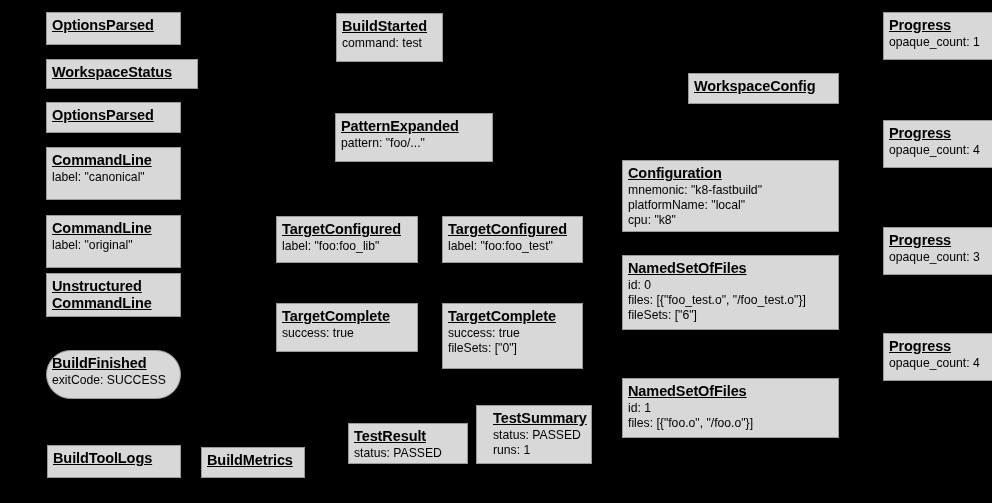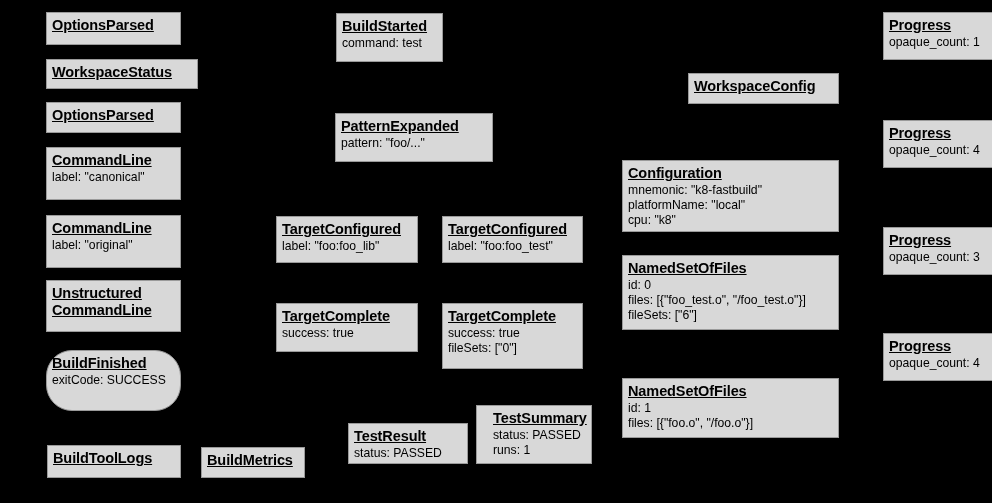--- a/index.html
+++ b/index.html
@@ -60,25 +60,25 @@
       <span class="node-title">OptionsParsed</span>
     </div>
     <div class="node" style="left: 10px; top: 147px; width: 135px; height: 53px; background: rgb(216, 216, 216); border-color: rgb(154, 154, 154); color: rgb(0, 0, 0);">
       <span class="node-title">CommandLine</span>
       <span class="node-fields">label: "canonical"</span>
     </div>
     <div class="node" style="left: 10px; top: 215px; width: 135px; height: 53px; background: rgb(216, 216, 216); border-color: rgb(154, 154, 154); color: rgb(0, 0, 0);">
       <span class="node-title">CommandLine</span>
       <span class="node-fields">label: "original"</span>
     </div>
-    <div class="node" style="left: 10px; top: 280px; width: 135px; height: 52px; background: rgb(216, 216, 216); border-color: rgb(154, 154, 154); color: rgb(0, 0, 0);">
+    <div class="node" style="left: 10px; top: 273px; width: 135px; height: 44px; background: rgb(216, 216, 216); border-color: rgb(154, 154, 154); color: rgb(0, 0, 0);">
       <span class="node-title">Unstructured
 CommandLine</span>
     </div>
-    <div class="node" style="left: 10px; top: 350px; width: 135px; height: 61px; background: rgb(216, 216, 216); border-color: rgb(154, 154, 154); color: rgb(0, 0, 0); border-radius: 26px;">
+    <div class="node" style="left: 10px; top: 350px; width: 135px; height: 49px; background: rgb(216, 216, 216); border-color: rgb(154, 154, 154); color: rgb(0, 0, 0); border-radius: 26px;">
       <span class="node-title">BuildFinished</span>
       <span class="node-fields">exitCode: SUCCESS</span>
     </div>
     <div class="node" style="left: 11px; top: 445px; width: 134px; height: 33px; background: rgb(216, 216, 216); border-color: rgb(154, 154, 154); color: rgb(0, 0, 0);">
       <span class="node-title">BuildToolLogs</span>
     </div>
     <div class="node" style="left: 165px; top: 447px; width: 104px; height: 31px; background: rgb(216, 216, 216); border-color: rgb(154, 154, 154); color: rgb(0, 0, 0);">
       <span class="node-title">BuildMetrics</span>
     </div>
     <div class="node" style="left: 300px; top: 13px; width: 107px; height: 49px; background: rgb(216, 216, 216); border-color: rgb(154, 154, 154); color: rgb(0, 0, 0);">

